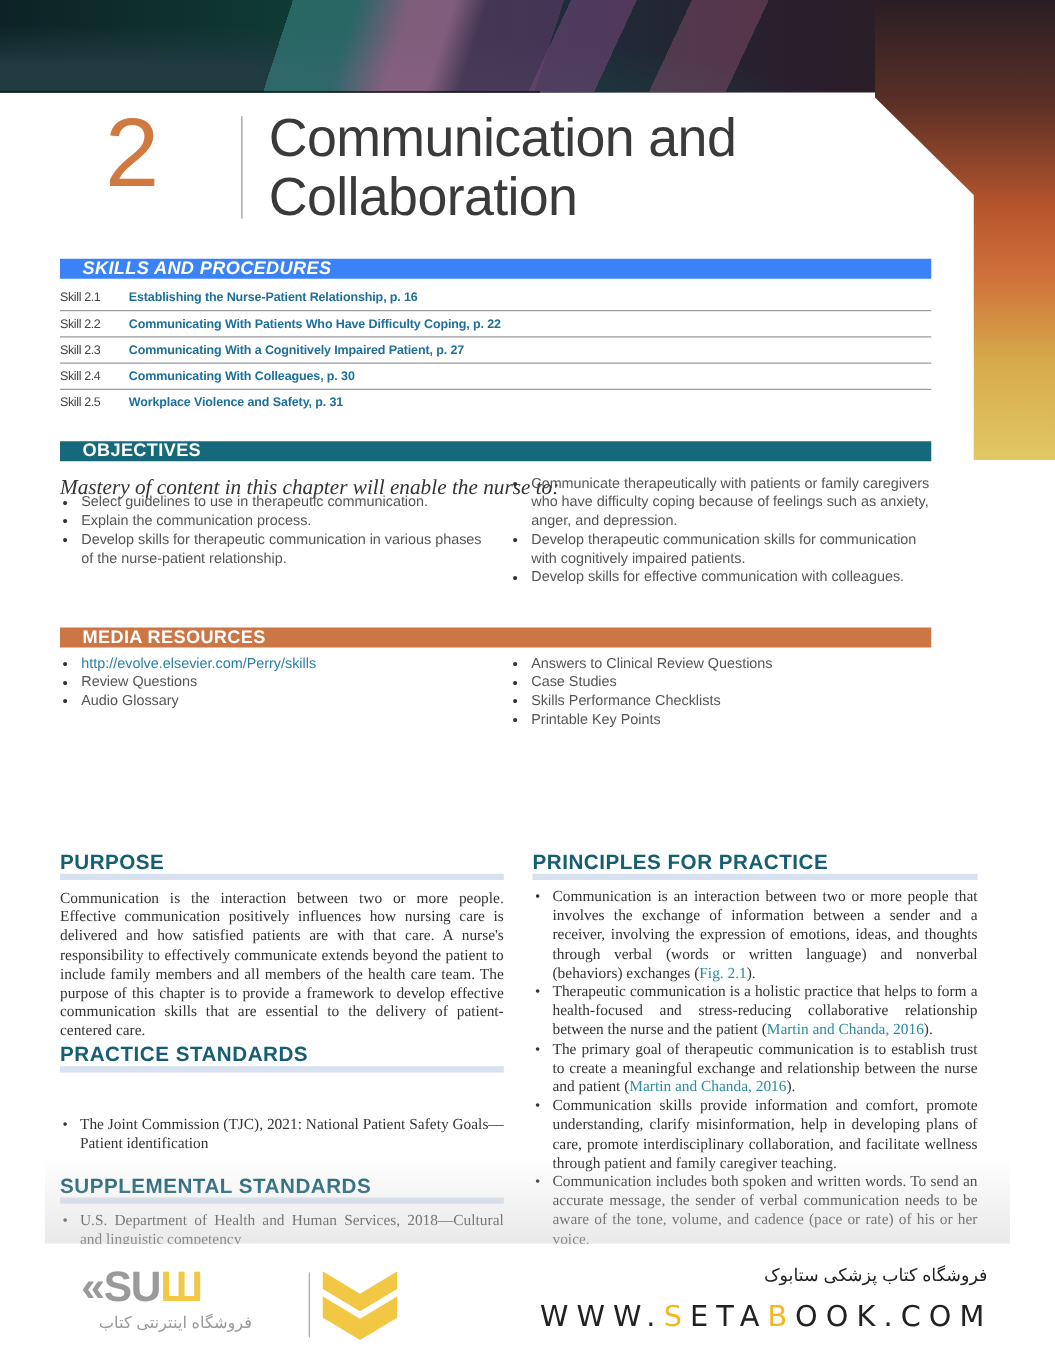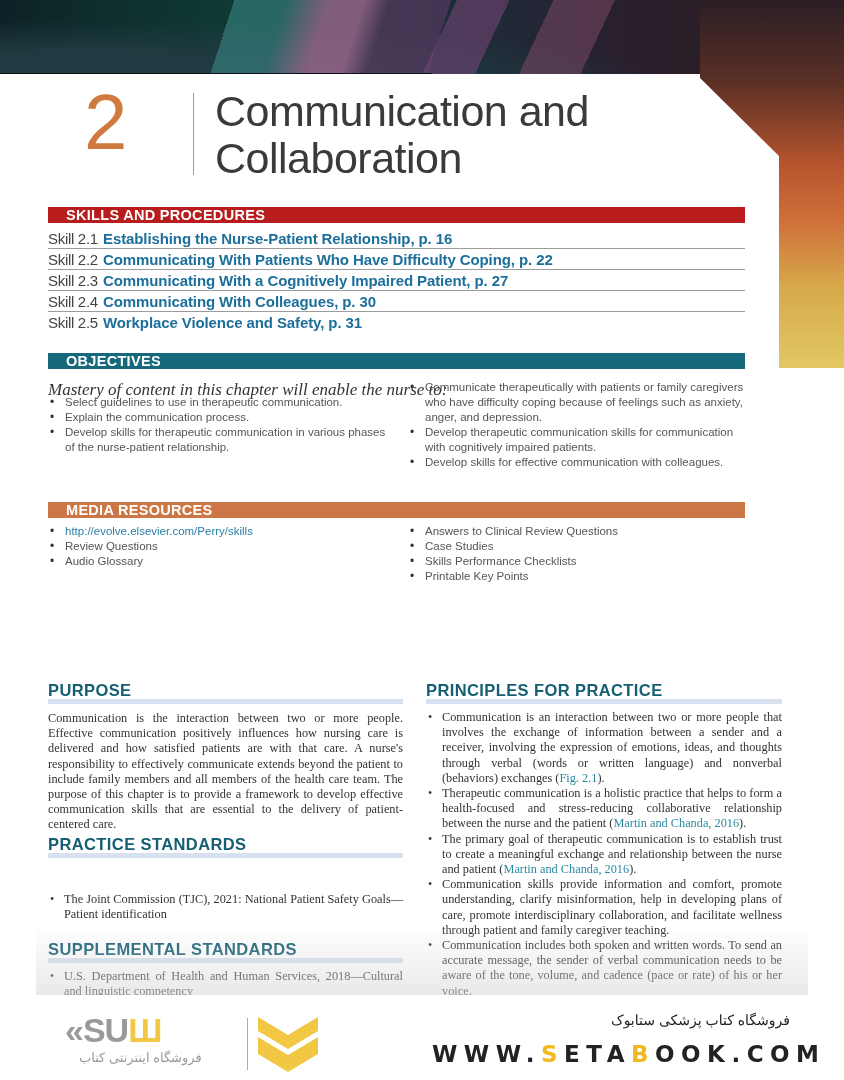--- a/index.html
+++ b/index.html
@@ -34,29 +34,29 @@
       position: absolute; left: 215px; top: 88px; font-size: 43px; line-height: 47px;
       color: #3a3a3a; font-weight: 300; letter-spacing: -0.5px;
     }
 
     
     .bar {
       position: absolute; left: 48px; width: 697px; height: 16px;
       color: #fff; font-weight: bold; font-size: 14.5px; line-height: 16px;
       padding-left: 18px; letter-spacing: 0.3px;
     }
-    .bar.green { background: #b91c1c; top: 207px; }
+    .bar.green { background: #3b82f6; top: 207px; font-style: italic; }
     .bar.teal  { background: #16697a; top: 353px; }
     .bar.orange{ background: #cc7646; top: 502px; }
 
     
     .skills { position: absolute; left: 48px; top: 228px; width: 697px; }
     .skill-row {
       height: 21px; display: flex; align-items: center; border-bottom: 1px solid #9c9c9c;
-      font-size: 15px;
+      font-size: 10px;
     }
     .skill-row:last-child { border-bottom: none; }
     .skill-num { color: #444; width: 55px; letter-spacing: -0.3px; font-weight: 300; }
     .skill-link { color: #1c6f9a; font-weight: bold; letter-spacing: -0.1px; }
 
     
     .obj-intro {
       position: absolute; left: 48px; top: 380px; font-family: "Liberation Serif", serif;
       font-style: italic; font-size: 17px; color: #333;
     }
@@ -110,21 +110,21 @@
     .logo-latin .y { color: #f2c744; }
     .logo-sub { position: absolute; left: 14px; top: 38px; font-size: 13px; color: #9a9a9a; white-space: nowrap; }
     .logo-sep { position: absolute; left: 247px; top: 1018px; width: 1px; height: 52px; background: #aaa; }
     .chevron-logo { position: absolute; left: 258px; top: 1017px; width: 60px; height: 55px; }
     .footer-fa {
       position: absolute; left: 520px; top: 1012px; width: 270px; text-align: right;
       font-size: 14px; color: #222; direction: rtl;
     }
     .footer-url {
       position: absolute; left: 432px; top: 1041px; font-size: 23px; letter-spacing: 6.5px; color: #222;
-      font-family: "DejaVu Sans", sans-serif; font-weight: 700;
+      font-family: "DejaVu Sans", sans-serif; font-weight: 400;
     }
     .footer-url .y { color: #f2b820; }
   </style>
 </head>
 <body>
 
 <div class="banner"></div>
 <div class="banner-line"></div>
 <div class="side-panel"></div>
 

